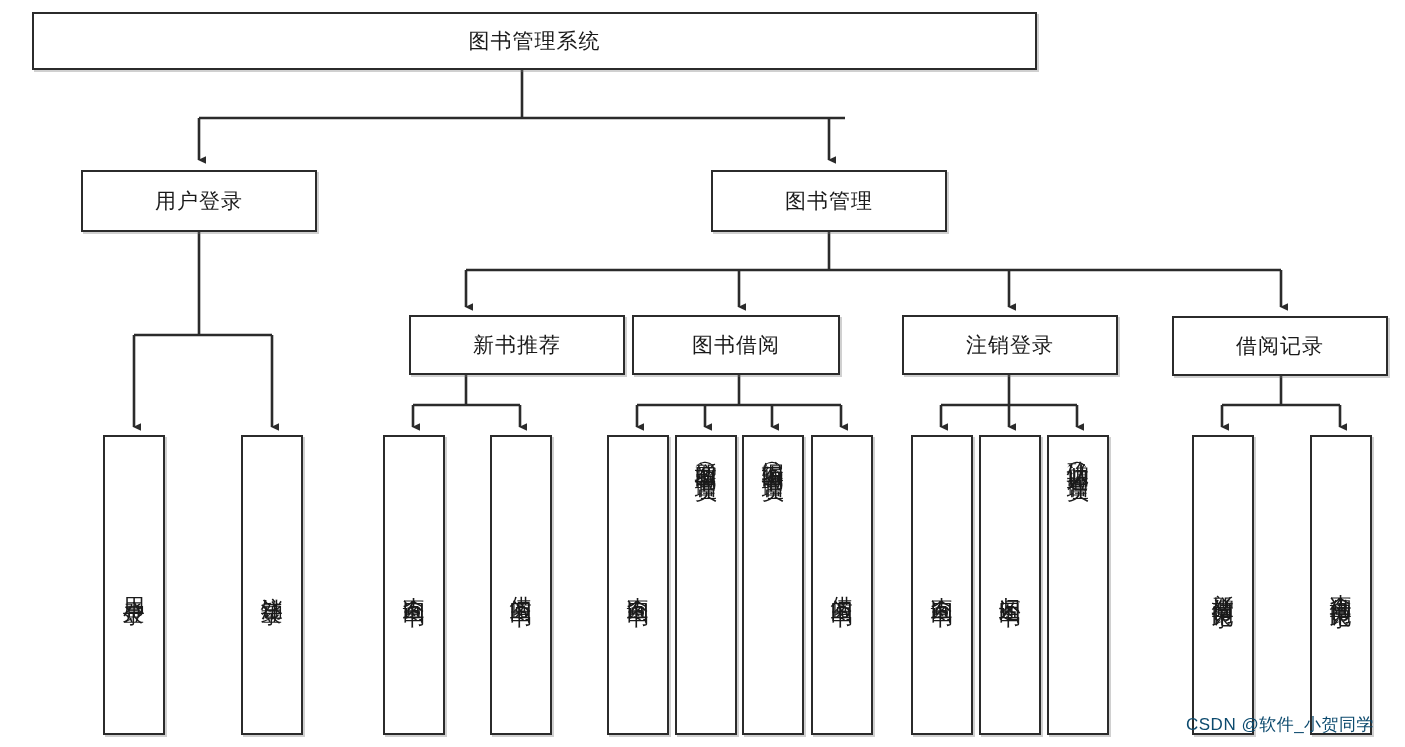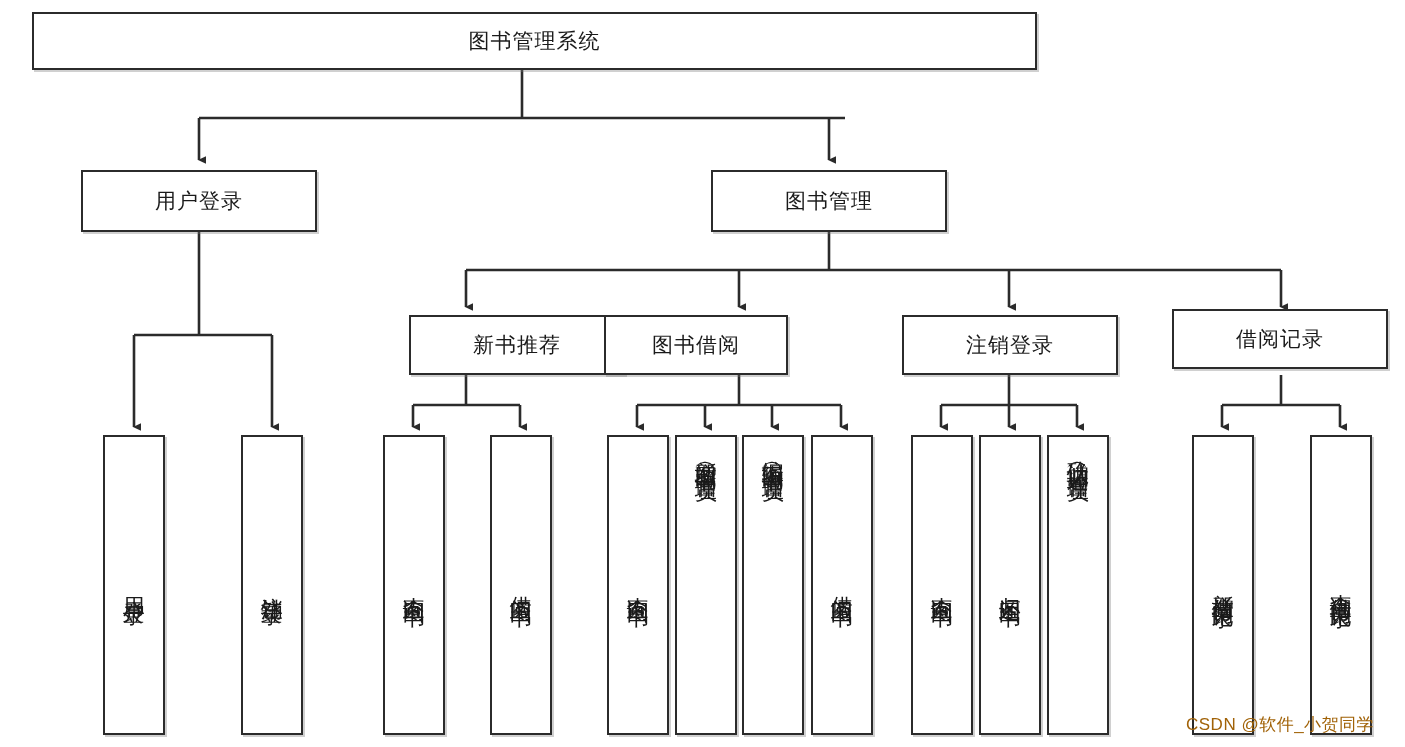--- a/index.html
+++ b/index.html
@@ -55,21 +55,21 @@
     font-size: 22px;
     letter-spacing: 3px;
     line-height: 1.25;
   }
   .node-v.align-top .node-label { padding-top: 6px; }
   .watermark {
     position: absolute;
     left: 1186px;
     top: 713px;
     font-size: 17px;
-    color: #a16207;
+    color: #0c4a6e;
     white-space: nowrap;
     letter-spacing: 0.5px;
   }
 </style>
 </head>
 <body>
 
 <div id="diagram-canvas">
 
   <svg id="connector-layer" viewBox="0 0 1405 747" xmlns="http://www.w3.org/2000/svg">
@@ -143,29 +143,29 @@
   </div>
 
   <div class="node node-h" style="left:711px; top:170px; width:236px; height:62px;text-align:right;">
     <span class="node-label">图书管理</span>
   </div>
 
   <div class="node node-h" style="left:362px; top:315px; width:216px; height:60px;margin-left:47px;">
     <span class="node-label">新书推荐</span>
   </div>
 
-  <div class="node node-h" style="left:604px; top:315px; width:184px; height:60px;">
+  <div class="node node-h" style="left:632px; top:315px; width:208px; height:60px;">
     <span class="node-label">图书借阅</span>
   </div>
 
   <div class="node node-h" style="left:902px; top:315px; width:216px; height:60px;">
     <span class="node-label">注销登录</span>
   </div>
 
-  <div class="node node-h" style="left:1172px; top:309px; width:216px; height:60px;">
+  <div class="node node-h" style="left:1172px; top:316px; width:216px; height:60px;">
     <span class="node-label">借阅记录</span>
   </div>
 
   <div class="node node-v align-middle" style="left:103px; top:435px; width:62px; height:300px;">
     <span class="node-label">用户登录</span>
   </div>
 
   <div class="node node-v align-middle" style="left:241px; top:435px; width:62px; height:300px;">
     <span class="node-label">注销登录</span>
   </div>

